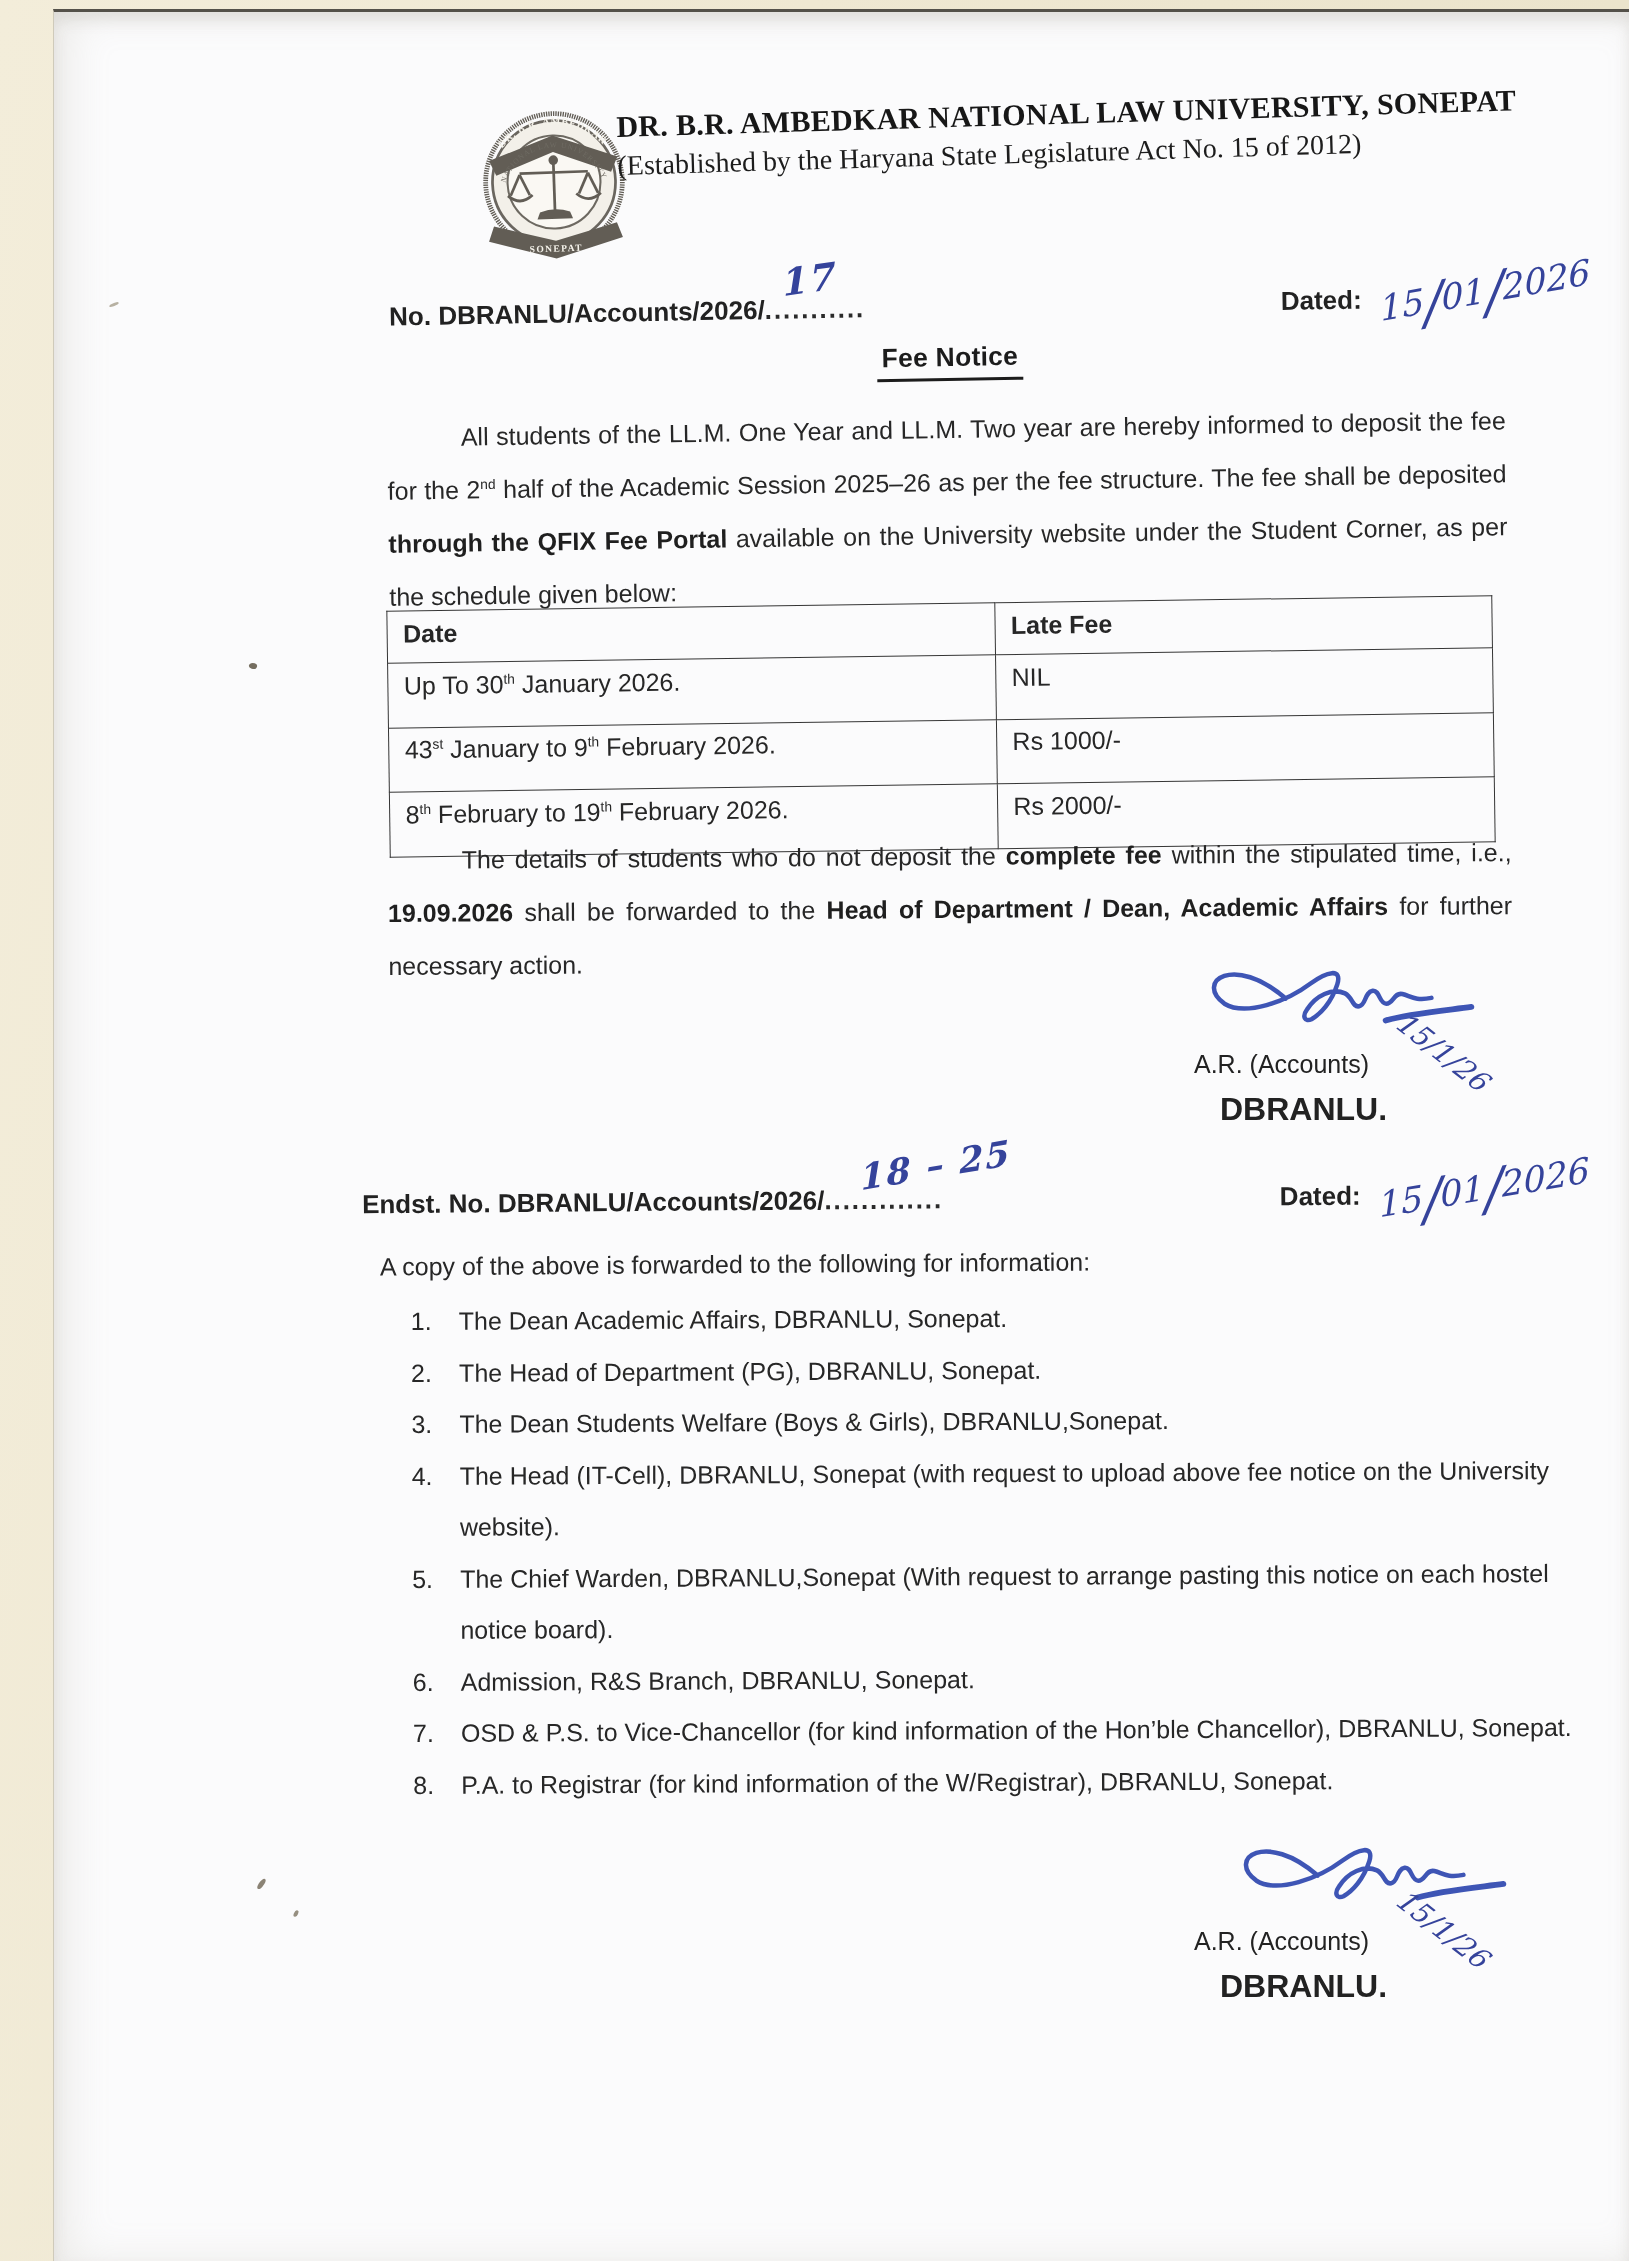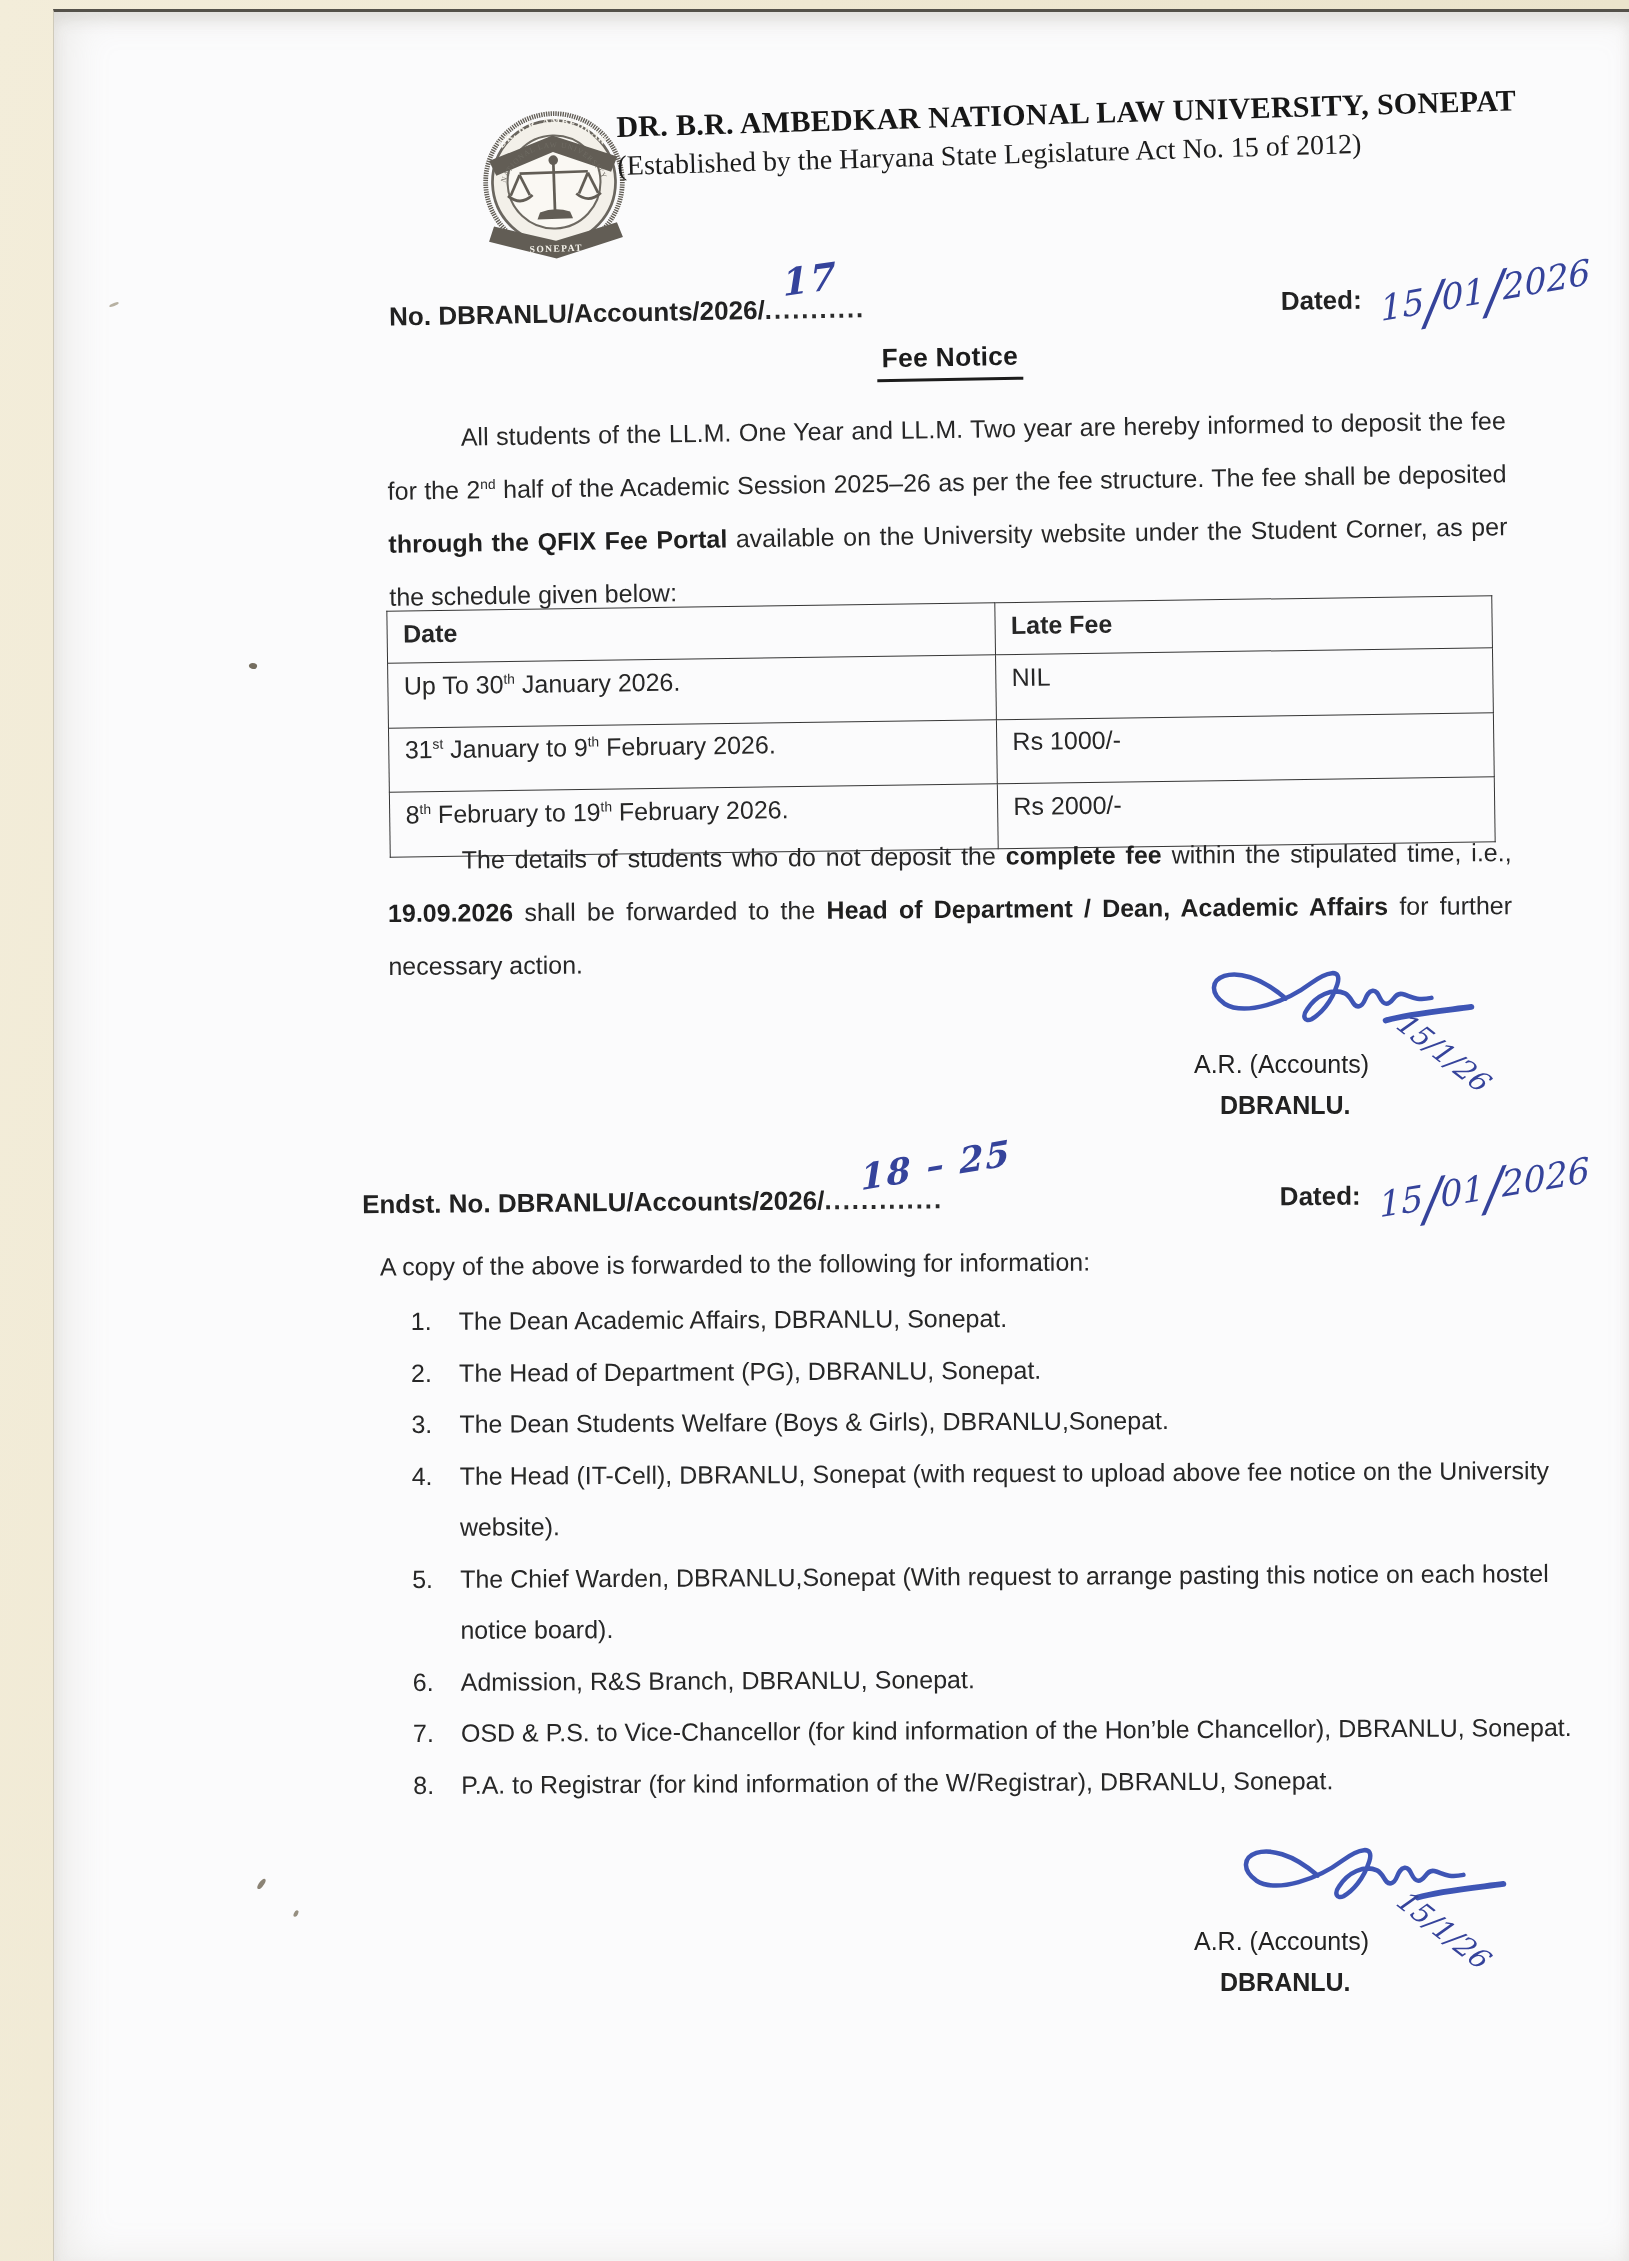--- a/index.html
+++ b/index.html
@@ -56,21 +56,21 @@
   .fee-table td{height:48px;}
   .col-date{width:55%;}
 
   
   .sig-block{position:absolute;width:516px;height:206px;}
   .sig1{left:1038px;top:936px;}
   .sig2{left:1038px;top:1813px;}
   .sig-svg{position:absolute;left:97px;top:0;width:303px;height:123px;}
   .sig2 .sig-svg{left:129px;}
   .sig-name{position:absolute;left:102px;top:102px;font-size:25px;font-weight:normal;color:#222;white-space:nowrap;}
-  .sig-org{position:absolute;left:128px;top:143px;font-size:25px;font-weight:bold;color:#222;white-space:nowrap;}
+  .sig-org{position:absolute;left:128px;top:143px;font-size:32px;font-weight:bold;color:#222;white-space:nowrap;}
   .sig-hand-date{position:absolute;left:298px;top:89px;font-size:28px;transform:rotate(38deg) skewX(-6deg);white-space:nowrap;}
 
   
   .copy-line{position:absolute;left:326px;top:1238px;font-size:25px;color:#272727;transform:rotate(-0.4deg);}
   .dist-list{position:absolute;left:358px;top:1281px;width:1161px;transform:rotate(-0.3deg);}
   .dist-item{display:flex;align-items:flex-start;}
   .dist-num{width:48px;flex:0 0 48px;font-size:25px;line-height:2.06;color:#272727;}
   .dist-text{flex:1;font-size:25px;line-height:2.06;color:#272727;}
 
   
@@ -146,21 +146,21 @@
       <tbody>
           <tr>
         <th class="col-date">Date</th>
         <th>Late Fee</th>
       </tr>
       <tr>
         <td><span>Up To 30</span><sup>th</sup><span> January 2026.</span></td>
         <td>NIL</td>
       </tr>
       <tr>
-        <td><span>31</span><sup>st</sup><span> January to 9</span><sup>th</sup><span> February 2026.</span></td>
+        <td><span>43</span><sup>st</sup><span> January to 9</span><sup>th</sup><span> February 2026.</span></td>
         <td>Rs 1000/-</td>
       </tr>
       <tr>
         <td><span>8</span><sup>th</sup><span> February to 19</span><sup>th</sup><span> February 2026.</span></td>
         <td>Rs 2000/-</td>
       </tr>
     </tbody>
       </table>
 
     <div class="para para2"><span>The details of students who do not deposit the </span><b>complete fee</b><span> within the stipulated time, i.e., </span><b>19.09.2026</b><span> shall be forwarded to the </span><b>Head of Department / Dean, Academic Affairs</b><span> for further necessary action.</span></div>

